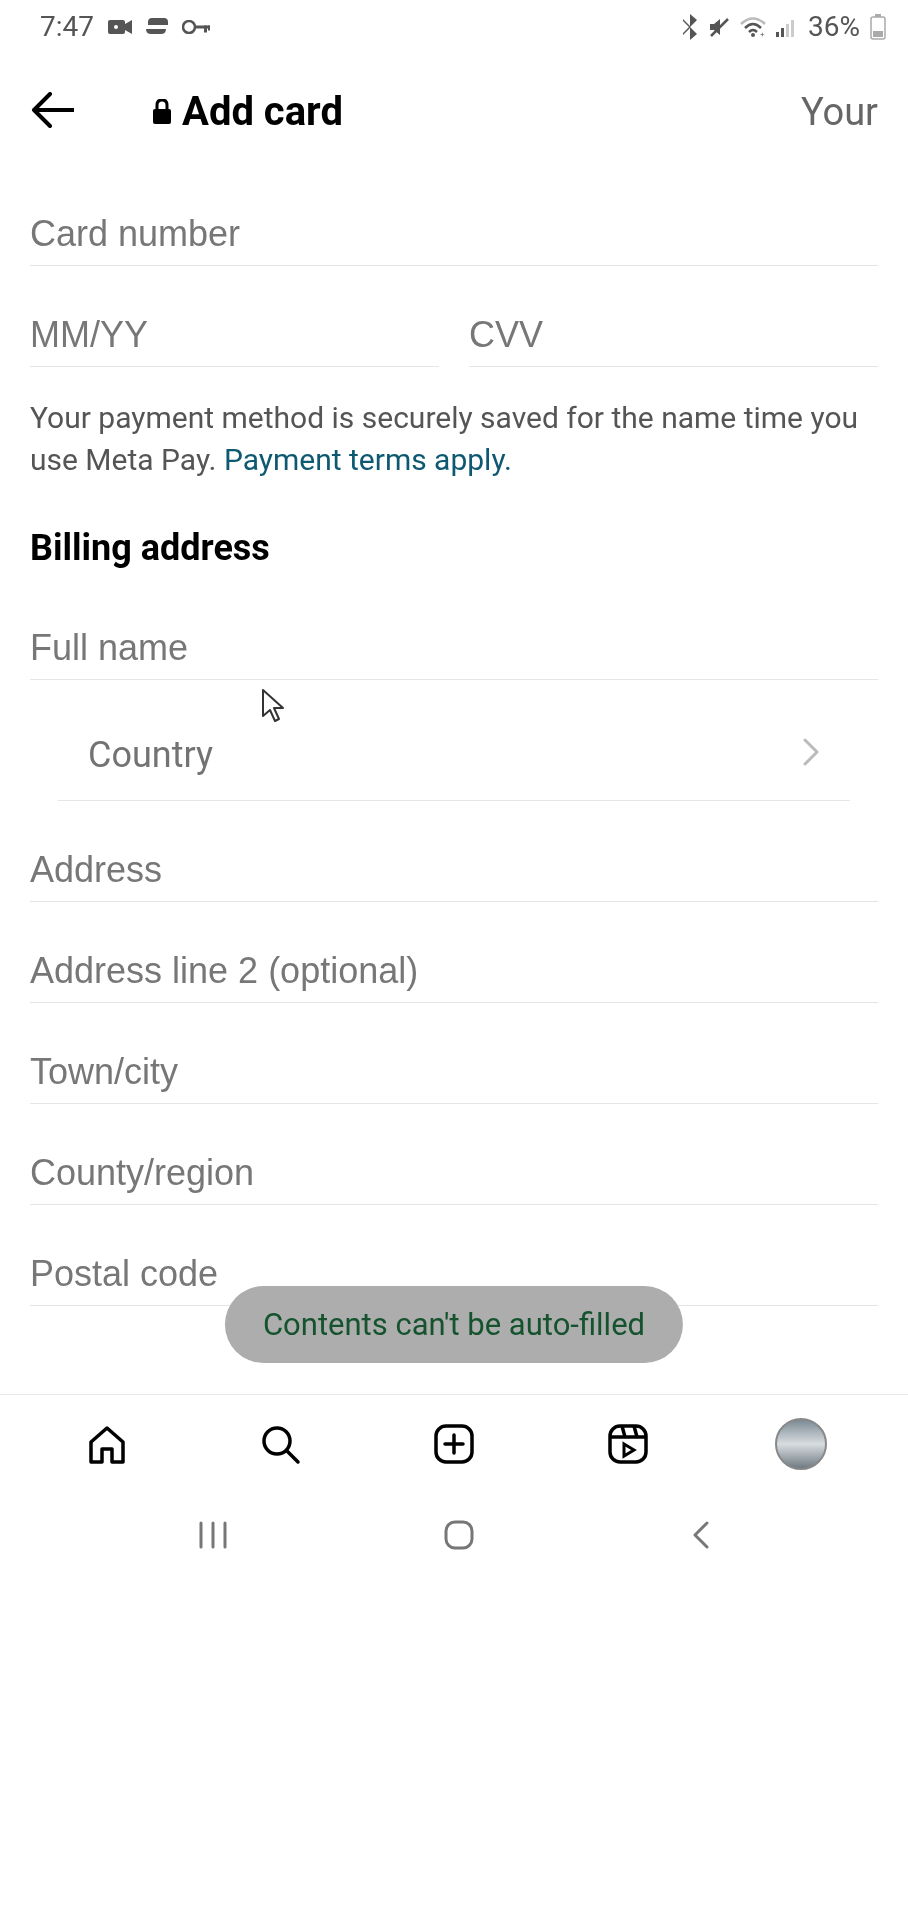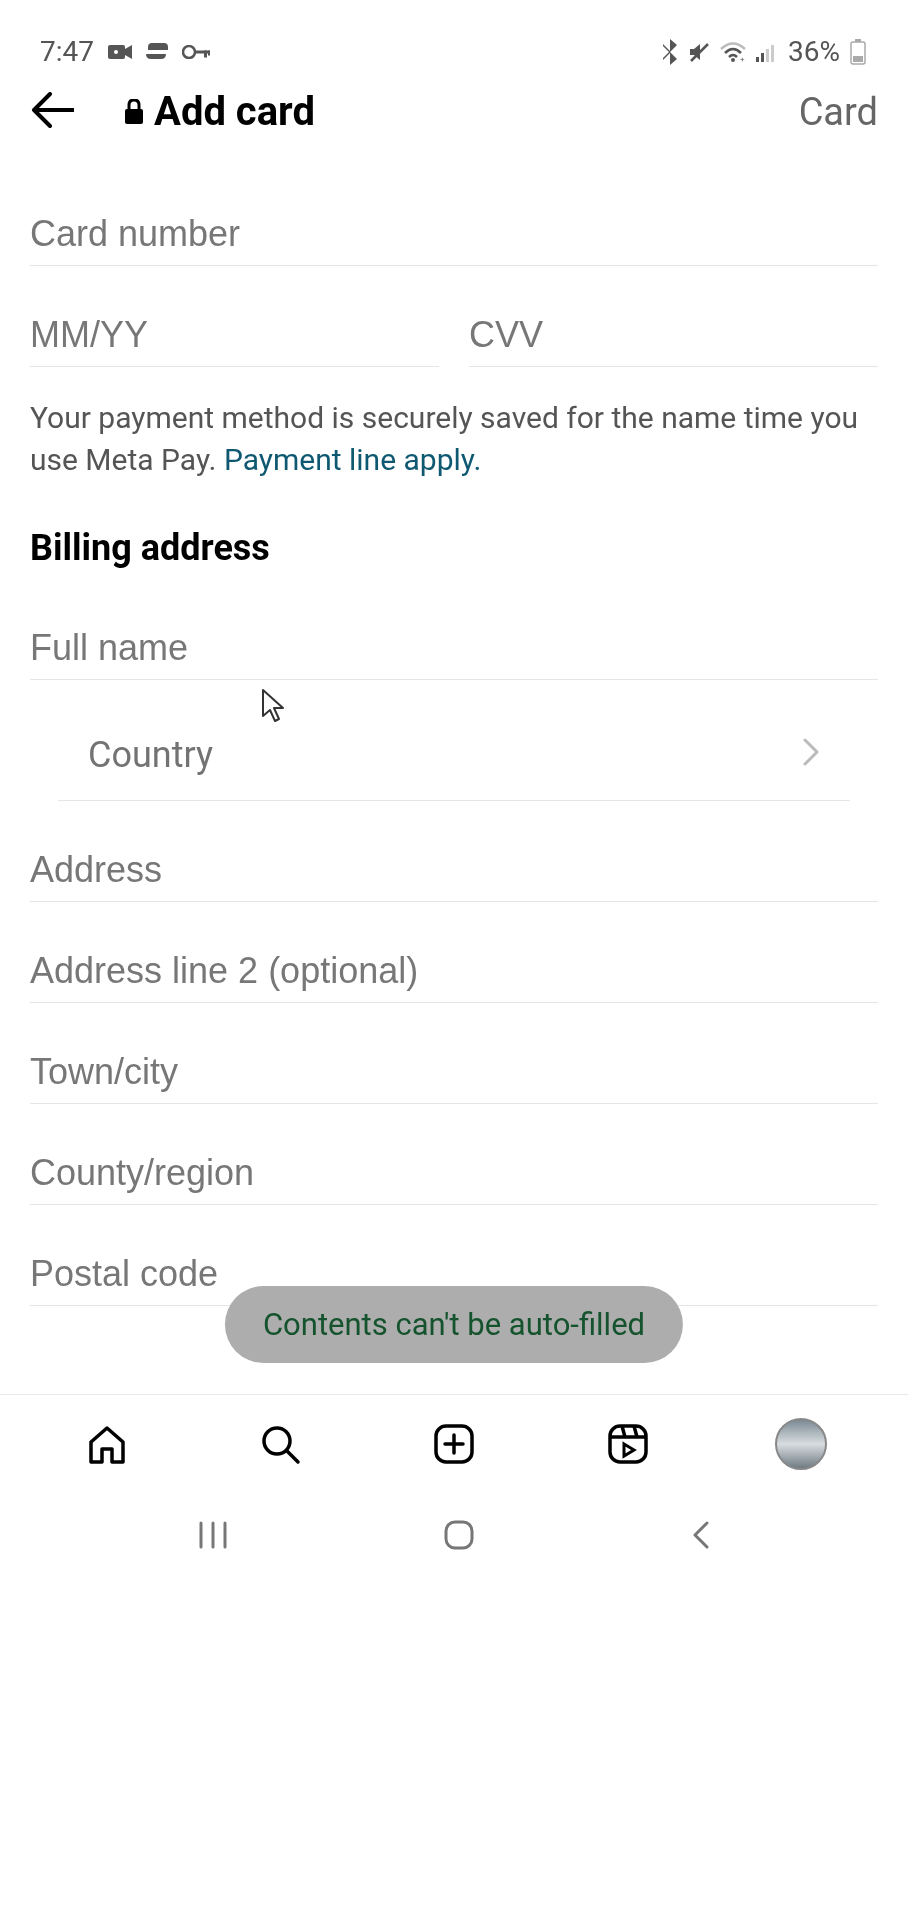--- a/index.html
+++ b/index.html
@@ -7,34 +7,34 @@
     width: 908px;
     height: 1920px;
     background: #ffffff;
     font-family: -apple-system, BlinkMacSystemFont, "Segoe UI", Roboto, sans-serif;
     position: relative;
     overflow: hidden;
   }
   .status-bar {
     display: flex;
     justify-content: space-between;
-    align-items: flex-end;
-    padding: 10px 42px 0 40px;
+    align-items: flex-start;
+    padding: 10px 22px 0 40px;
     height: 68px;
     color: #555;
     font-size: 28px;
   }
   .status-left { display: flex; align-items: center; gap: 14px; }
   .status-right { display: flex; align-items: center; gap: 10px; }
   .status-icon { display: inline-flex; align-items: center; }
   .header {
     display: flex;
     align-items: center;
     padding: 20px 30px 30px 30px;
-    gap: 14px;
+    gap: 42px;
   }
   .back-arrow { flex-shrink: 0; }
   .header-title {
     display: flex;
     align-items: center;
     gap: 10px;
     font-size: 40px;
     font-weight: 700;
     color: #000;
     flex: 1;
@@ -220,40 +220,40 @@
   </span>
   <span class="header-title">
     <span>
       <svg width="20" height="26" viewBox="0 0 20 26">
           <rect x="1" y="10" width="18" height="15" rx="2" fill="#000"></rect>
           <path d="M5 10 L5 6 Q5 1 10 1 Q15 1 15 6 L15 10" fill="none" stroke="#000" stroke-width="3"></path>
         </svg>
     </span>
     <span>Add card</span>
   </span>
-  <span class="save-btn">Card</span>
+  <span class="save-btn">Your</span>
 </div>
 
 <div class="content">
 
   <div class="field">
     <input type="text" placeholder="Card number" style="">
   </div>
 
   <div class="split-row">
     <div class="field">
       <input type="text" placeholder="MM/YY" style="">
     </div>
     <div class="field">
       <input type="text" placeholder="CVV" style="">
     </div>
   </div>
 
   <div class="info-text">
-    <span>Your payment method is securely saved for the name time you use Meta Pay. </span><span class="link">Payment line apply.</span>
+    <span>Your payment method is securely saved for the name time you use Meta Pay. </span><span class="link">Payment terms apply.</span>
   </div>
 
   <div class="section-title">Billing address</div>
 
   <div class="field">
     <input type="text" placeholder="Full name" style="">
   </div>
 
   <div class="select-row select-row-inner">
     <span>Country</span>

